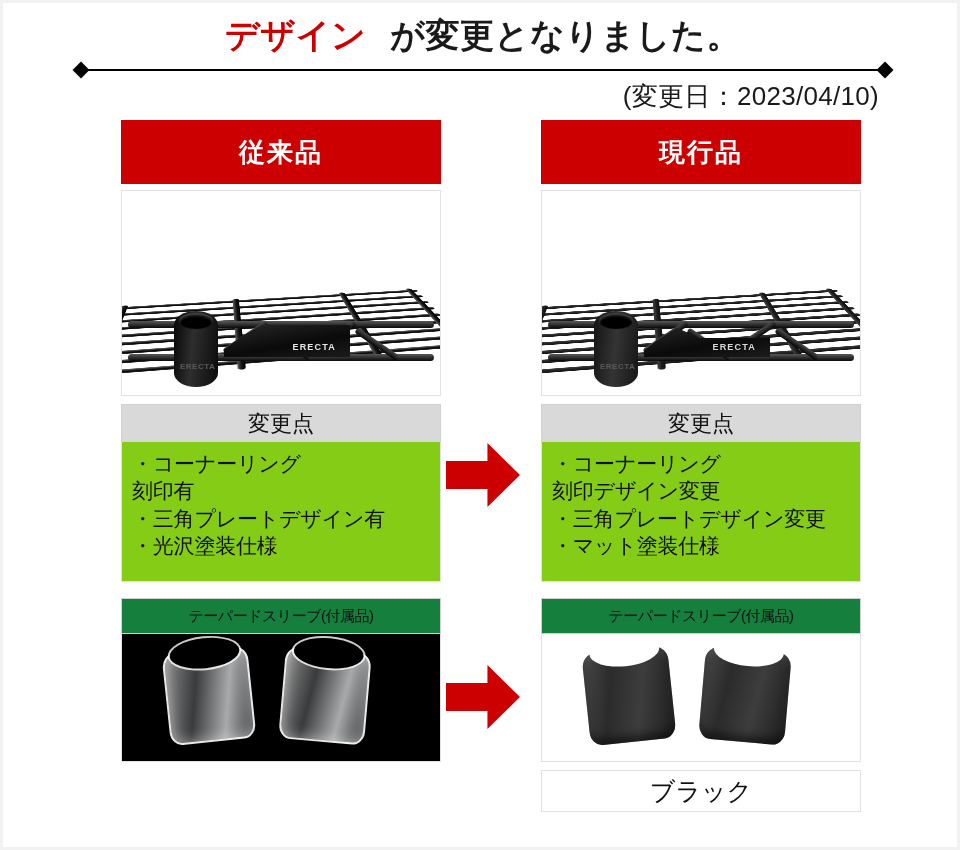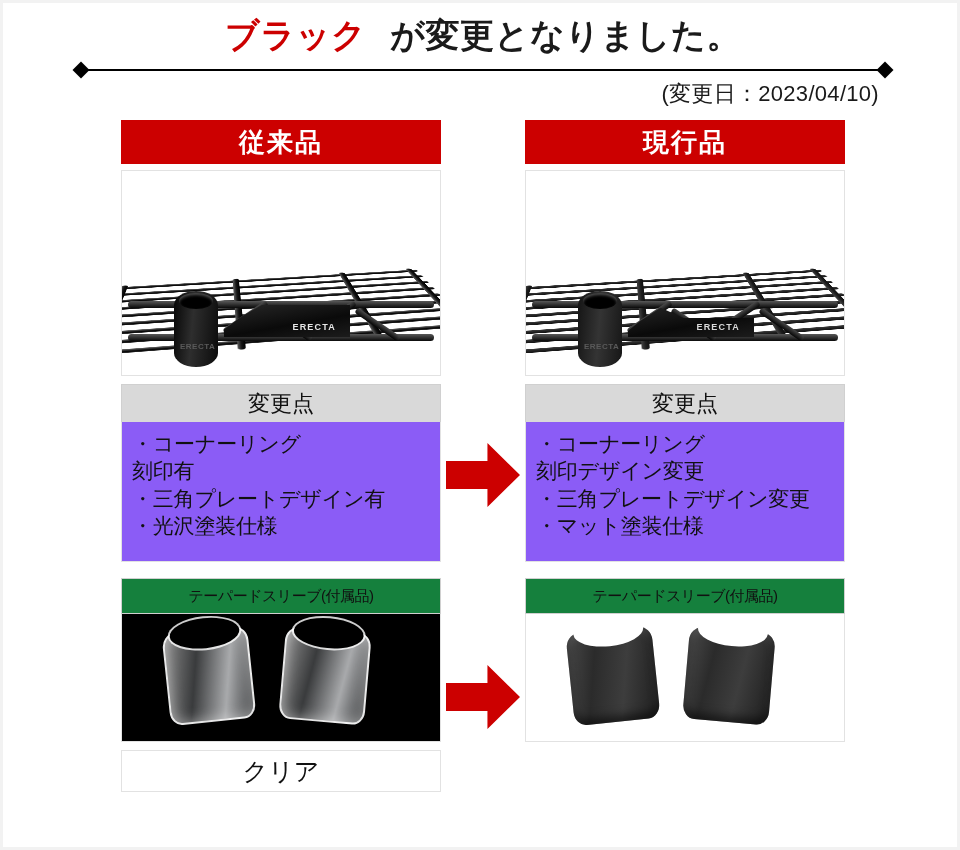--- a/index.html
+++ b/index.html
@@ -65,43 +65,43 @@
     background: #000000;
     transform: rotate(45deg);
   }
   .rule-dot.left  { left: 0px; }
   .rule-dot.right { right: 0px; }
 
   .date-note {
     position: absolute;
     top: 76px;
     right: 78px;
-    font-size: 22px;
+    font-size: 26px;
     color: #1a1a1a;
     letter-spacing: 0.3px;
     white-space: nowrap;
   }
 
   
   .cols {
     position: absolute;
     top: 117px;
     left: 118px;
     width: 724px;
   }
   .col {
     position: absolute;
     top: 0;
     width: 320px;
   }
   .col.left  { left: 0px; }
-  .col.right { left: 404px; }
+  .col.right { left: 420px; }
 
   .banner {
-    height: 44px;
+    height: 64px;
     background: #cc0000;
     color: #ffffff;
     font-size: 26px;
     font-weight: bold;
     display: flex;
     align-items: center;
     justify-content: center;
     letter-spacing: 2px;
   }
 
@@ -258,21 +258,21 @@
     display: flex;
     align-items: center;
     justify-content: center;
     border: 1px solid #d0d0d0;
     border-bottom: none;
     box-sizing: border-box;
   }
   .chg-body {
     border: 1px solid #e2e2e2;
     border-top: none;
-    background: #8b5cf6;
+    background: #84cc16;
     padding: 8px 10px 12px 10px;
     box-sizing: border-box;
     min-height: 140px;
   }
   .chg-item {
     font-size: 21px;
     line-height: 1.30;
     color: #111111;
     white-space: pre-line;
     letter-spacing: -0.2px;
@@ -372,21 +372,21 @@
   }
   .arrow.a1 { left: 443px; top: 440px; }
   .arrow.a2 { left: 443px; top: 662px; }
 </style>
 </head>
 <body>
 
 <div class="page">
 
   <div class="title-wrap">
-    <div class="main-title"><span class="title-accent">ブラック</span><span class="title-rest">が変更となりました。</span></div>
+    <div class="main-title"><span class="title-accent">デザイン</span><span class="title-rest">が変更となりました。</span></div>
   </div>
 
   <div class="rule-row">
     <span class="rule-dot left"></span>
     <span class="rule-line"></span>
     <span class="rule-dot right"></span>
   </div>
 
   <div class="date-note">(変更日：2023/04/10)</div>
 
@@ -442,21 +442,20 @@
 
       <div class="sleeve-head">テーパードスリーブ(付属品)</div>
       <div class="sleeve-photo dark">
         <div class="sleeve-piece p1">
             <span class="clear-body"></span>
           </div>
         <div class="sleeve-piece p2">
             <span class="clear-body"></span>
           </div>
       </div>
-      <div class="color-label">クリア</div>
     </div>
 
     <div class="col right">
 
       <div class="banner">現行品</div>
 
       <div class="photo-frame">
         <div class="shelf matte">
           <div class="shelf-inner">
             <div class="wire-h" style="top:4px"></div>
@@ -502,19 +501,20 @@
 
       <div class="sleeve-head">テーパードスリーブ(付属品)</div>
       <div class="sleeve-photo light">
         <div class="sleeve-piece p1">
             <span class="black-body"></span>
           </div>
         <div class="sleeve-piece p2">
             <span class="black-body"></span>
           </div>
       </div>
+      <div class="color-label">ブラック</div>
     </div>
   </div>
 
   <div class="arrow a1"></div>
   <div class="arrow a2"></div>
 
 </div>
 
 </body></html>

